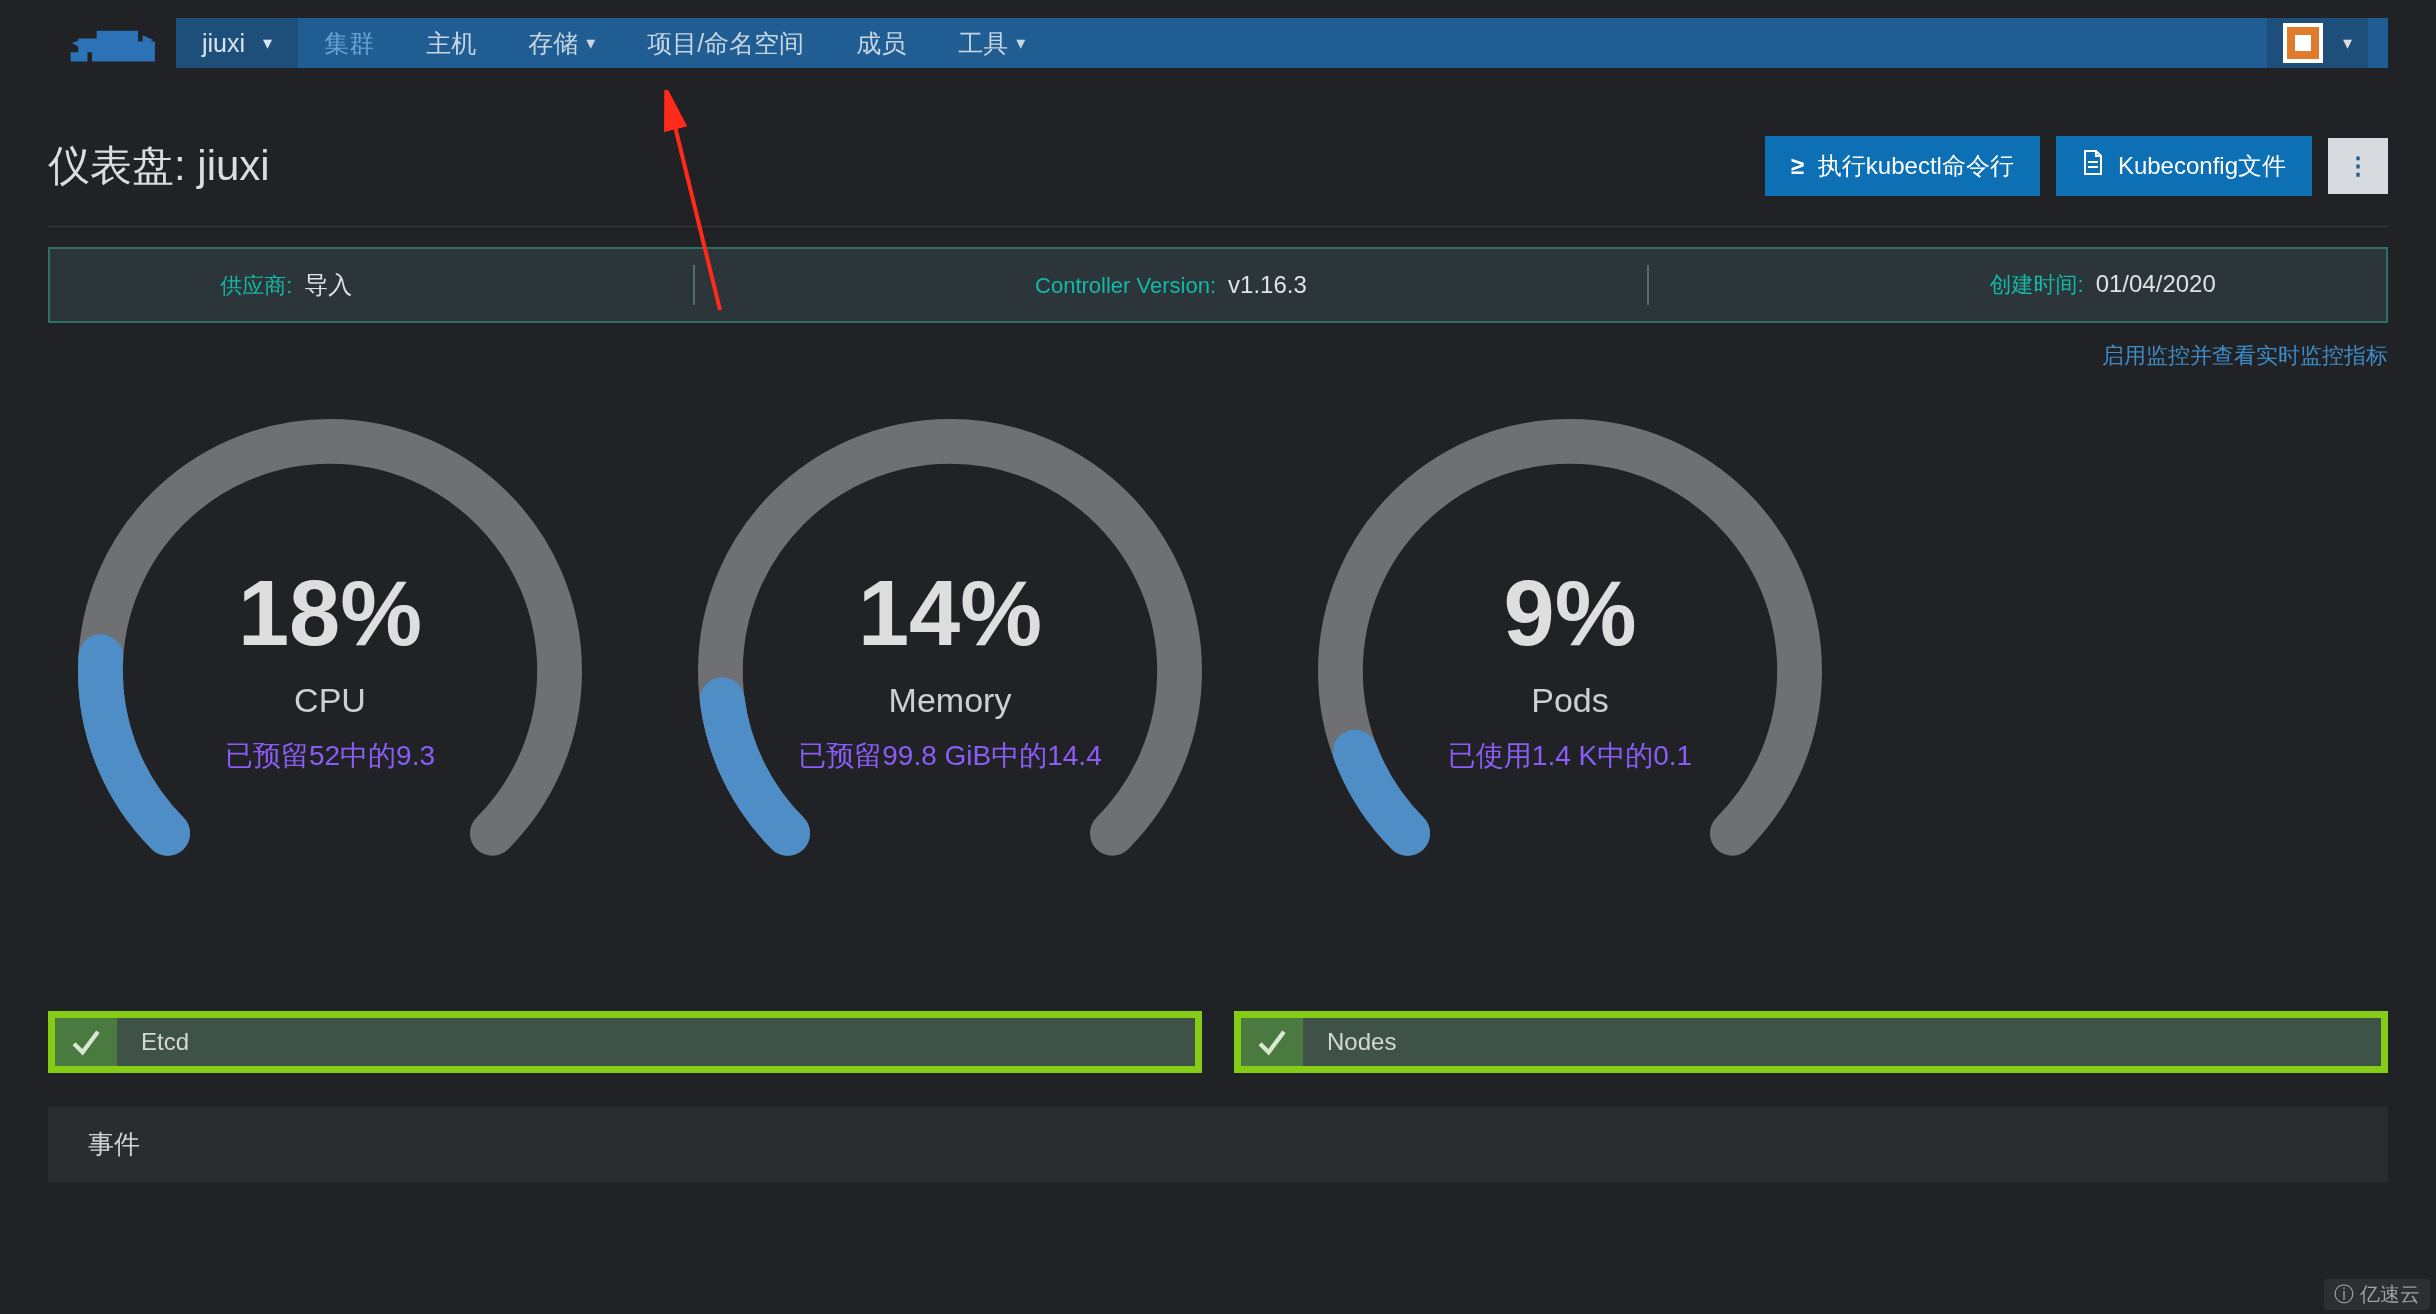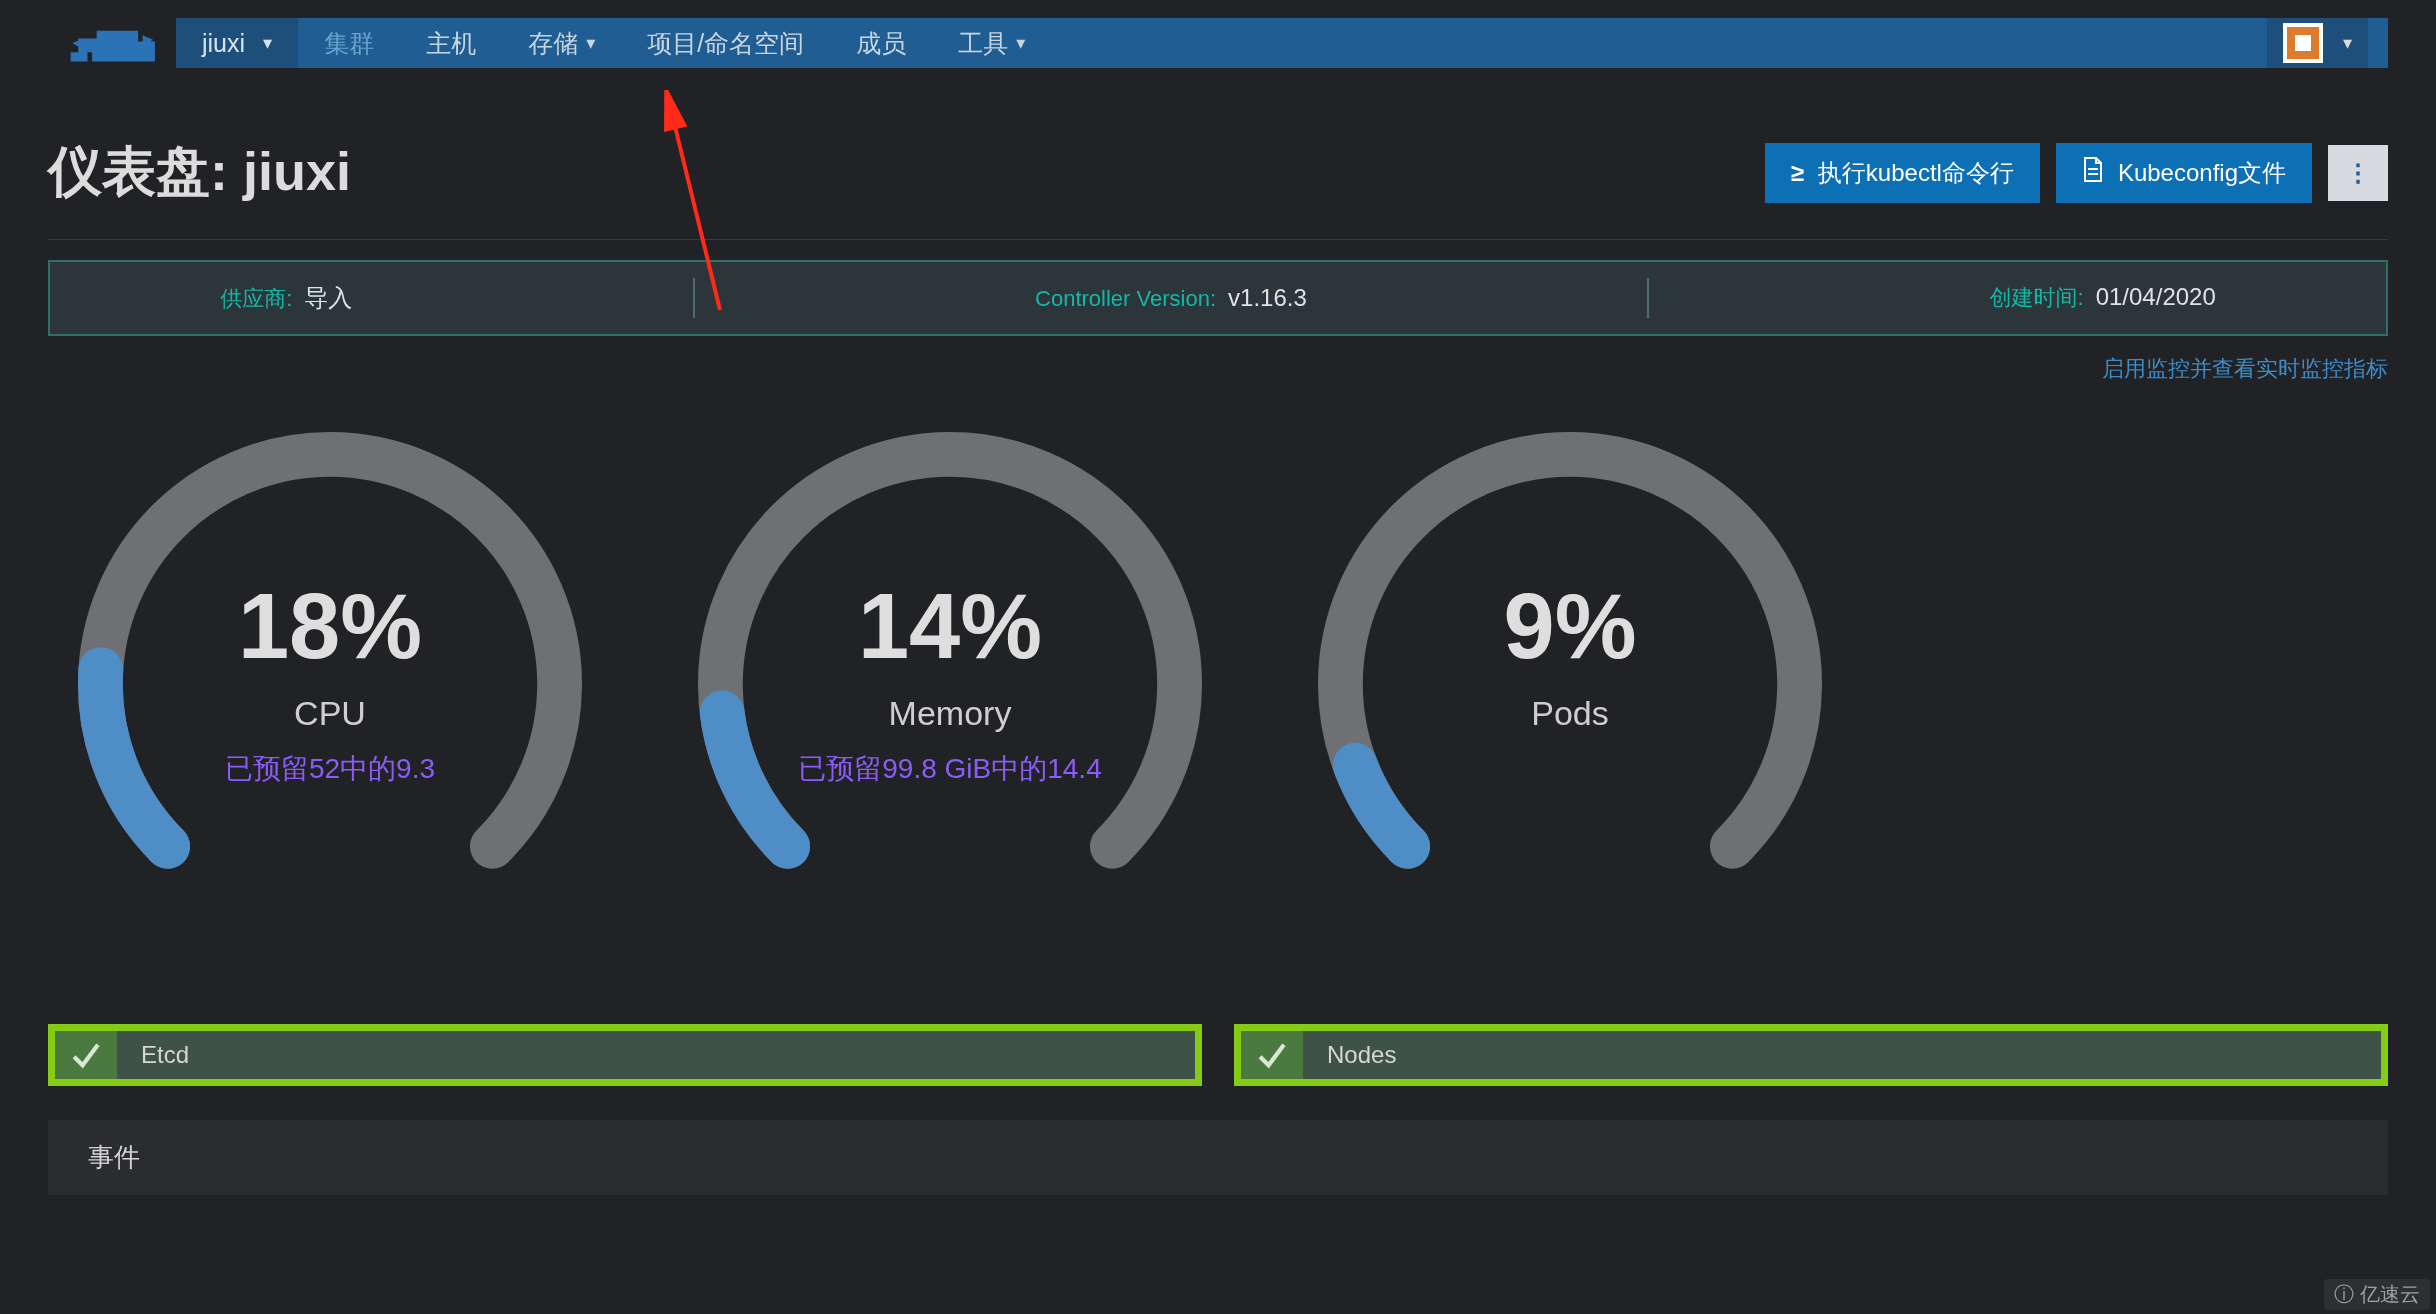--- a/index.html
+++ b/index.html
@@ -64,23 +64,23 @@
   }
   .user-avatar::after{
     content:""; position:absolute; inset:8px; background:#fff;
   }
   
   .page-header {
     display: flex; align-items: center;
     padding: 50px 48px 20px 48px;
   }
   .page-title {
-    font-size: 54px;
+    font-size: 42px;
     color: #dcdcdc;
-    font-weight: 700;
+    font-weight: 400;
   }
   .header-spacer { flex: 1; }
   .btn {
     background: #0d6fb4;
     color: #fff;
     font-size: 24px;
     padding: 14px 26px;
     display: flex; align-items: center;
     gap: 14px;
     cursor: pointer;
@@ -300,20 +300,21 @@
     <div class="gauge-name">Memory</div>
     <div class="gauge-detail">已预留99.8 GiB中的14.4</div>
   </div>
   <div class="gauge">
     <svg viewBox="0 0 200 200">
       <path class="track" d="M 42.01724394270311 157.9827560572969 A 82 82 0 1 1 157.98275605729697 157.98275605729683" fill="none" stroke="#6e7073" stroke-width="16" stroke-linecap="round"></path>
       <path class="fill" d="M 42.01724394270311 157.9827560572969 A 82 82 0 0 1 23.29358947195088 128.98493718989909" fill="none" stroke="#4f8dc6" stroke-width="16" stroke-linecap="round"></path>
     </svg>
     <div class="gauge-pct">9%</div>
     <div class="gauge-name">Pods</div>
+    <div class="gauge-detail">已使用1.4 K中的0.1</div>
   </div>
 </div>
 
 <div class="health">
   <div class="health-box">
     <div class="health-check">
         <svg viewBox="0 0 40 40">
           <path d="M6 22l10 10L34 8"></path>
         </svg>
       </div>

